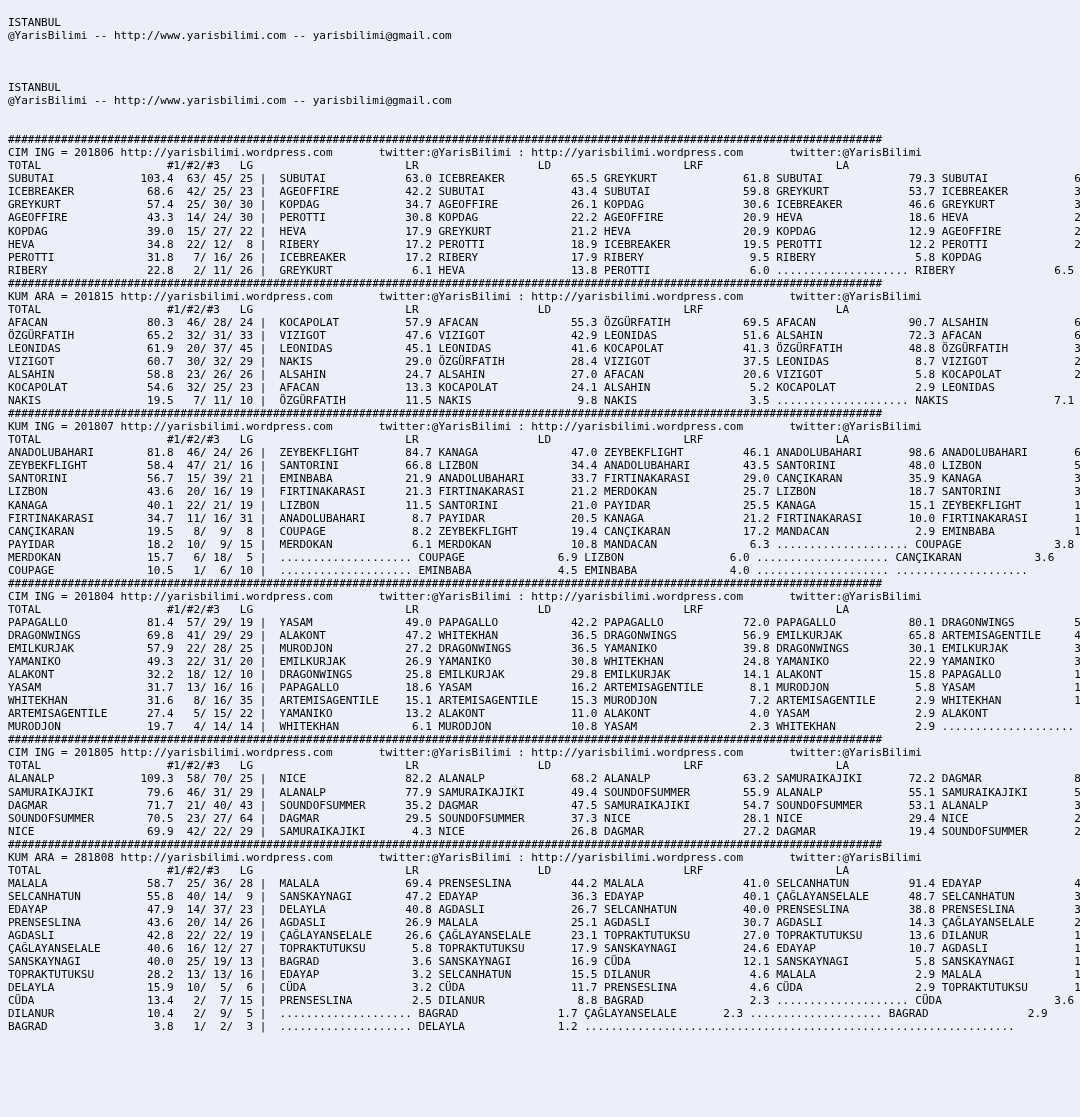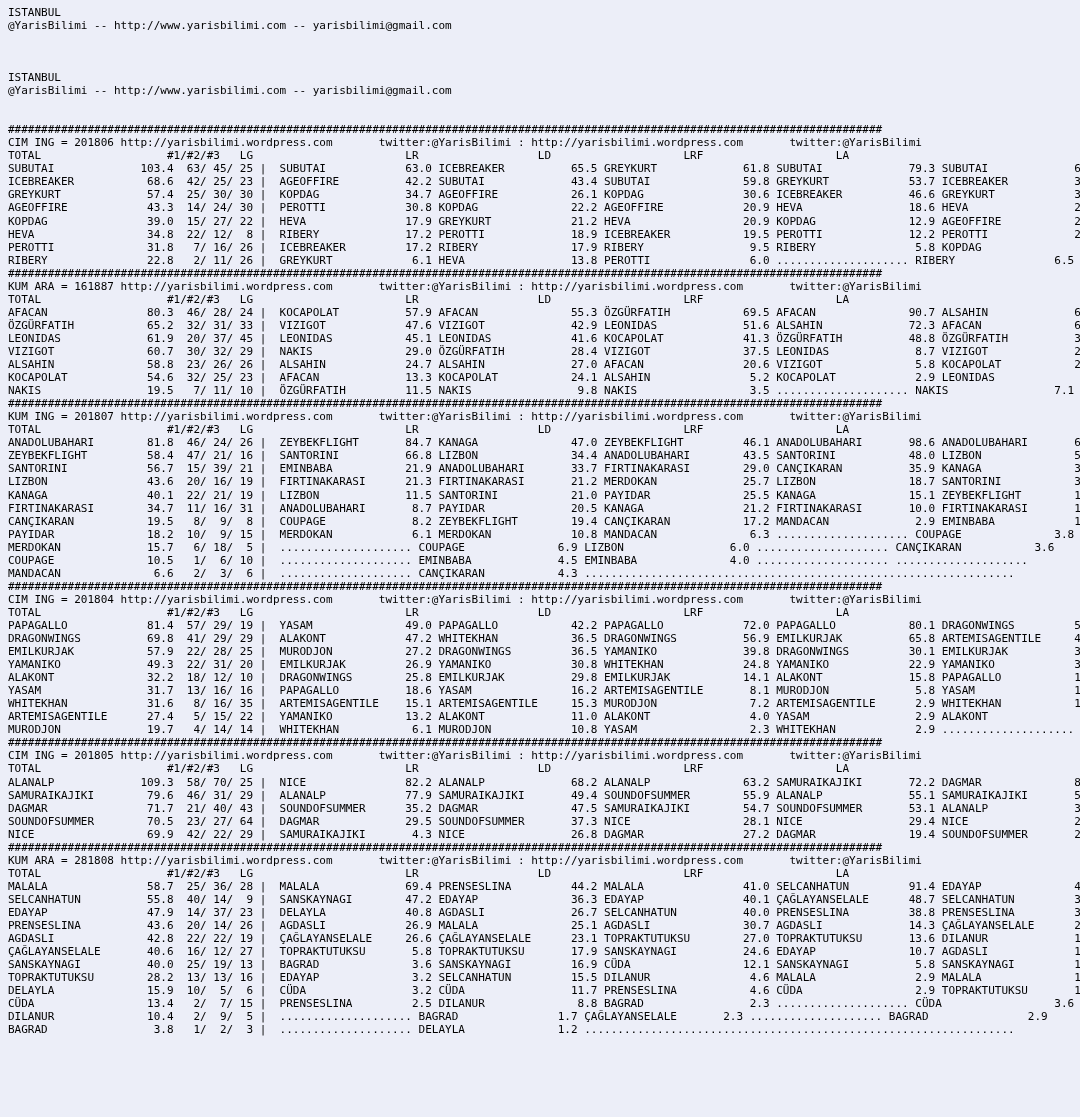--- a/index.html
+++ b/index.html
@@ -9,21 +9,21 @@
   }
   body {
     width: 1080px;
     min-height: 1117px;
     font-family: "DejaVu Sans Mono", "Liberation Mono", monospace;
     font-size: 11px;
     line-height: 13.05px;
     color: #000;
   }
   .page {
-    padding: 6px 8px 0 8px;
+    padding: 16px 8px 0 8px;
     box-sizing: border-box;
   }
   pre {
     margin: 0;
     font-family: "DejaVu Sans Mono", "Liberation Mono", monospace;
     font-size: 11px;
     line-height: 13.05px;
     white-space: pre;
     color: #000;
   }
@@ -54,21 +54,21 @@
     <pre>SUBUTAI             103.4  63/ 45/ 25 |  SUBUTAI            63.0 ICEBREAKER          65.5 GREYKURT             61.8 SUBUTAI             79.3 SUBUTAI             62.9</pre>
     <pre>ICEBREAKER           68.6  42/ 25/ 23 |  AGEOFFIRE          42.2 SUBUTAI             43.4 SUBUTAI              59.8 GREYKURT            53.7 ICEBREAKER          39.3</pre>
     <pre>GREYKURT             57.4  25/ 30/ 30 |  KOPDAG             34.7 AGEOFFIRE           26.1 KOPDAG               30.6 ICEBREAKER          46.6 GREYKURT            34.4</pre>
     <pre>AGEOFFIRE            43.3  14/ 24/ 30 |  PEROTTI            30.8 KOPDAG              22.2 AGEOFFIRE            20.9 HEVA                18.6 HEVA                27.9</pre>
     <pre>KOPDAG               39.0  15/ 27/ 22 |  HEVA               17.9 GREYKURT            21.2 HEVA                 20.9 KOPDAG              12.9 AGEOFFIRE           27.3</pre>
     <pre>HEVA                 34.8  22/ 12/  8 |  RIBERY             17.2 PEROTTI             18.9 ICEBREAKER           19.5 PEROTTI             12.2 PEROTTI             21.5</pre>
     <pre>PEROTTI              31.8   7/ 16/ 26 |  ICEBREAKER         17.2 RIBERY              17.9 RIBERY                9.5 RIBERY               5.8 KOPDAG               9.3</pre>
     <pre>RIBERY               22.8   2/ 11/ 26 |  GREYKURT            6.1 HEVA                13.8 PEROTTI               6.0 .................... RIBERY               6.5</pre>
 
     <pre>####################################################################################################################################</pre>
-    <pre>KUM ARA = 161887 http://yarisbilimi.wordpress.com       twitter:@YarisBilimi : http://yarisbilimi.wordpress.com       twitter:@YarisBilimi</pre>
+    <pre>KUM ARA = 201815 http://yarisbilimi.wordpress.com       twitter:@YarisBilimi : http://yarisbilimi.wordpress.com       twitter:@YarisBilimi</pre>
     <pre>TOTAL                   #1/#2/#3   LG                       LR                  LD                    LRF                    LA</pre>
     <pre>AFACAN               80.3  46/ 28/ 24 |  KOCAPOLAT          57.9 AFACAN              55.3 ÖZGÜRFATIH           69.5 AFACAN              90.7 ALSAHIN             67.3</pre>
     <pre>ÖZGÜRFATIH           65.2  32/ 31/ 33 |  VIZIGOT            47.6 VIZIGOT             42.9 LEONIDAS             51.6 ALSAHIN             72.3 AFACAN              64.4</pre>
     <pre>LEONIDAS             61.9  20/ 37/ 45 |  LEONIDAS           45.1 LEONIDAS            41.6 KOCAPOLAT            41.3 ÖZGÜRFATIH          48.8 ÖZGÜRFATIH          35.1</pre>
     <pre>VIZIGOT              60.7  30/ 32/ 29 |  NAKIS              29.0 ÖZGÜRFATIH          28.4 VIZIGOT              37.5 LEONIDAS             8.7 VIZIGOT             24.3</pre>
     <pre>ALSAHIN              58.8  23/ 26/ 26 |  ALSAHIN            24.7 ALSAHIN             27.0 AFACAN               20.6 VIZIGOT              5.8 KOCAPOLAT           21.6</pre>
     <pre>KOCAPOLAT            54.6  32/ 25/ 23 |  AFACAN             13.3 KOCAPOLAT           24.1 ALSAHIN               5.2 KOCAPOLAT            2.9 LEONIDAS             9.3</pre>
     <pre>NAKIS                19.5   7/ 11/ 10 |  ÖZGÜRFATIH         11.5 NAKIS                9.8 NAKIS                 3.5 .................... NAKIS                7.1</pre>
 
     <pre>####################################################################################################################################</pre>
@@ -77,21 +77,20 @@
     <pre>ANADOLUBAHARI        81.8  46/ 24/ 26 |  ZEYBEKFLIGHT       84.7 KANAGA              47.0 ZEYBEKFLIGHT         46.1 ANADOLUBAHARI       98.6 ANADOLUBAHARI       65.1</pre>
     <pre>ZEYBEKFLIGHT         58.4  47/ 21/ 16 |  SANTORINI          66.8 LIZBON              34.4 ANADOLUBAHARI        43.5 SANTORINI           48.0 LIZBON              52.2</pre>
     <pre>SANTORINI            56.7  15/ 39/ 21 |  EMINBABA           21.9 ANADOLUBAHARI       33.7 FIRTINAKARASI        29.0 CANÇIKARAN          35.9 KANAGA              30.8</pre>
     <pre>LIZBON               43.6  20/ 16/ 19 |  FIRTINAKARASI      21.3 FIRTINAKARASI       21.2 MERDOKAN             25.7 LIZBON              18.7 SANTORINI           30.2</pre>
     <pre>KANAGA               40.1  22/ 21/ 19 |  LIZBON             11.5 SANTORINI           21.0 PAYIDAR              25.5 KANAGA              15.1 ZEYBEKFLIGHT        13.6</pre>
     <pre>FIRTINAKARASI        34.7  11/ 16/ 31 |  ANADOLUBAHARI       8.7 PAYIDAR             20.5 KANAGA               21.2 FIRTINAKARASI       10.0 FIRTINAKARASI       12.9</pre>
     <pre>CANÇIKARAN           19.5   8/  9/  8 |  COUPAGE             8.2 ZEYBEKFLIGHT        19.4 CANÇIKARAN           17.2 MANDACAN             2.9 EMINBABA            11.5</pre>
     <pre>PAYIDAR              18.2  10/  9/ 15 |  MERDOKAN            6.1 MERDOKAN            10.8 MANDACAN              6.3 .................... COUPAGE              3.8</pre>
     <pre>MERDOKAN             15.7   6/ 18/  5 |  .................... COUPAGE              6.9 LIZBON                6.0 .................... CANÇIKARAN           3.6</pre>
     <pre>COUPAGE              10.5   1/  6/ 10 |  .................... EMINBABA             4.5 EMINBABA              4.0 .................... ....................</pre>
-    <pre>MANDACAN              6.6   2/  3/  6 |  .................... CANÇIKARAN           4.3 .................................................................</pre>
 
     <pre>####################################################################################################################################</pre>
     <pre>CIM ING = 201804 http://yarisbilimi.wordpress.com       twitter:@YarisBilimi : http://yarisbilimi.wordpress.com       twitter:@YarisBilimi</pre>
     <pre>TOTAL                   #1/#2/#3   LG                       LR                  LD                    LRF                    LA</pre>
     <pre>PAPAGALLO            81.4  57/ 29/ 19 |  YASAM              49.0 PAPAGALLO           42.2 PAPAGALLO            72.0 PAPAGALLO           80.1 DRAGONWINGS         58.7</pre>
     <pre>DRAGONWINGS          69.8  41/ 29/ 29 |  ALAKONT            47.2 WHITEKHAN           36.5 DRAGONWINGS          56.9 EMILKURJAK          65.8 ARTEMISAGENTILE     42.9</pre>
     <pre>EMILKURJAK           57.9  22/ 28/ 25 |  MURODJON           27.2 DRAGONWINGS         36.5 YAMANIKO             39.8 DRAGONWINGS         30.1 EMILKURJAK          37.9</pre>
     <pre>YAMANIKO             49.3  22/ 31/ 20 |  EMILKURJAK         26.9 YAMANIKO            30.8 WHITEKHAN            24.8 YAMANIKO            22.9 YAMANIKO            37.2</pre>
     <pre>ALAKONT              32.2  18/ 12/ 10 |  DRAGONWINGS        25.8 EMILKURJAK          29.8 EMILKURJAK           14.1 ALAKONT             15.8 PAPAGALLO           19.4</pre>
     <pre>YASAM                31.7  13/ 16/ 16 |  PAPAGALLO          18.6 YASAM               16.2 ARTEMISAGENTILE       8.1 MURODJON             5.8 YASAM               12.9</pre>

